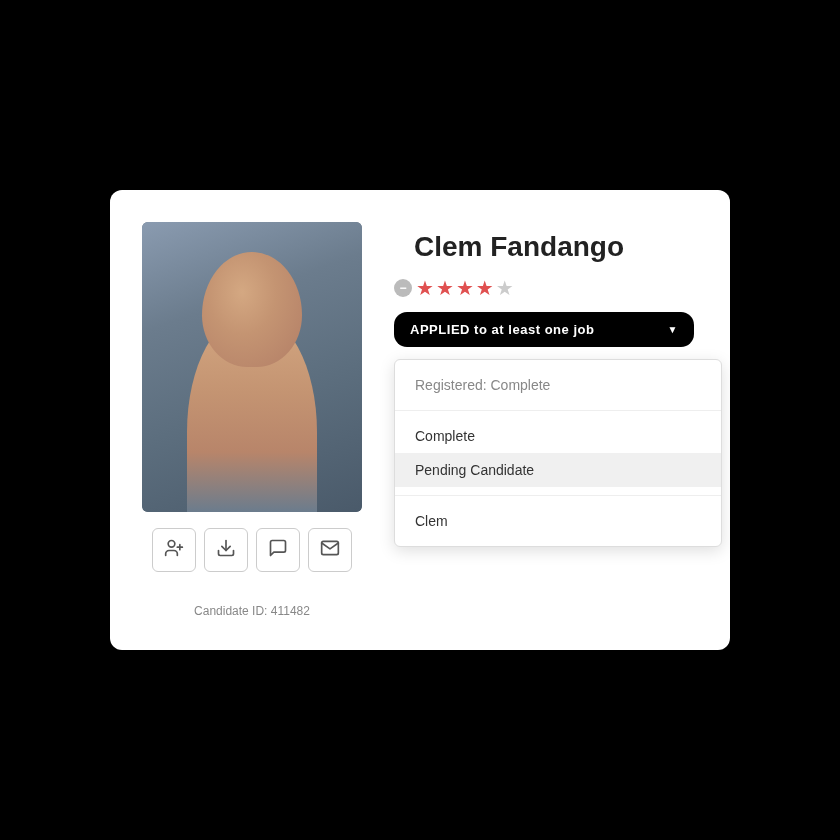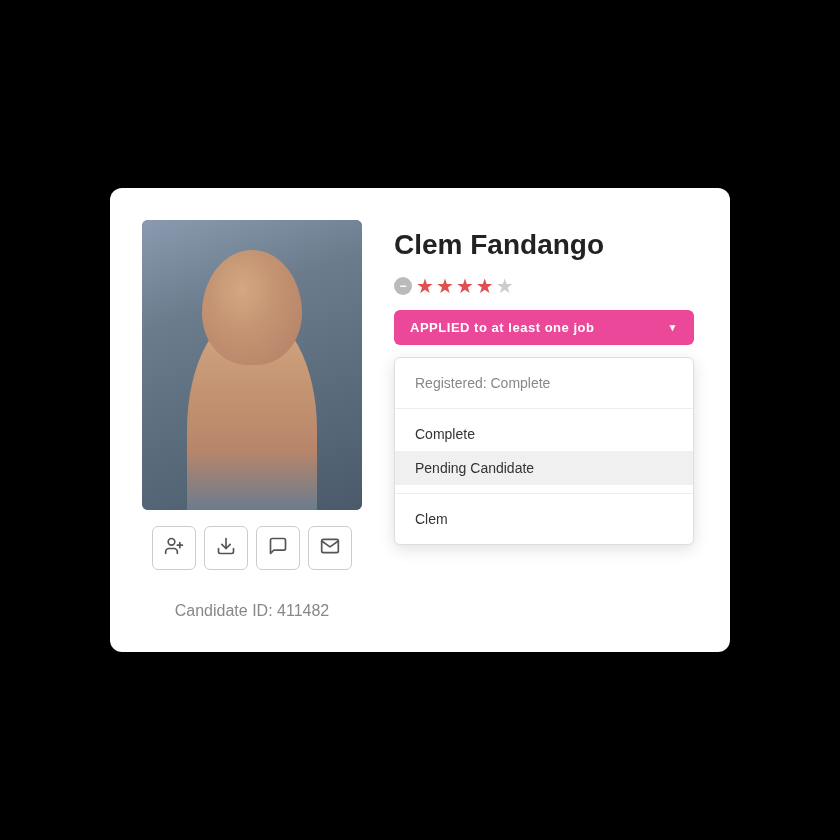--- a/index.html
+++ b/index.html
@@ -95,39 +95,40 @@
       background: #fff;
       display: flex;
       align-items: center;
       justify-content: center;
       cursor: pointer;
       font-size: 17px;
       color: #555;
     }
 
     .candidate-id {
-      font-size: 16px;
+      font-size: 12px;
       color: #888;
       margin-top: 16px;
     }
 
     
     .right-col {
       flex: 1;
       display: flex;
       flex-direction: column;
       gap: 12px;
       padding-top: 8px;
     }
 
     .candidate-name {
       font-size: 28px;
       font-weight: 600;
       color: #222;
       line-height: 1.2;
+      margin-left: 20px;
     }
 
     .rating-row {
       display: flex;
       align-items: center;
       gap: 4px;
     }
 
     .rating-minus {
       width: 18px;
@@ -150,24 +151,24 @@
 
     .star {
       font-size: 20px;
     }
 
     .star.filled { color: #e05050; }
     .star.empty  { color: #ccc; }
 
     
     .dropdown-btn {
-      background: #ec4899;
+      background: #000000;
       color: #fff;
       border: none;
-      border-radius: 6px;
+      border-radius: 13px;
       padding: 10px 16px;
       font-size: 13px;
       font-weight: 600;
       letter-spacing: 0.04em;
       cursor: pointer;
       display: flex;
       align-items: center;
       justify-content: space-between;
       width: 100%;
       max-width: 300px;
@@ -177,21 +178,21 @@
       font-size: 10px;
       margin-left: 8px;
     }
 
     
     .dropdown-menu {
       background: #fff;
       border: 1px solid #ddd;
       border-radius: 6px;
       box-shadow: 0 4px 16px rgba(0,0,0,0.13);
-      width: 300px;
+      width: 328px;
       overflow: hidden;
     }
 
     .menu-section {
       padding: 8px 0;
       border-bottom: 1px solid #eee;
     }
 
     .menu-section:last-child {
       border-bottom: none;

